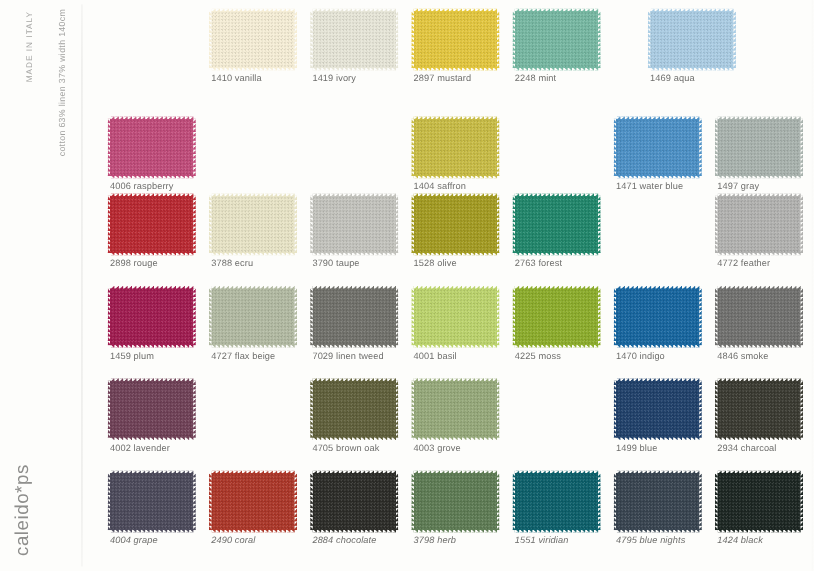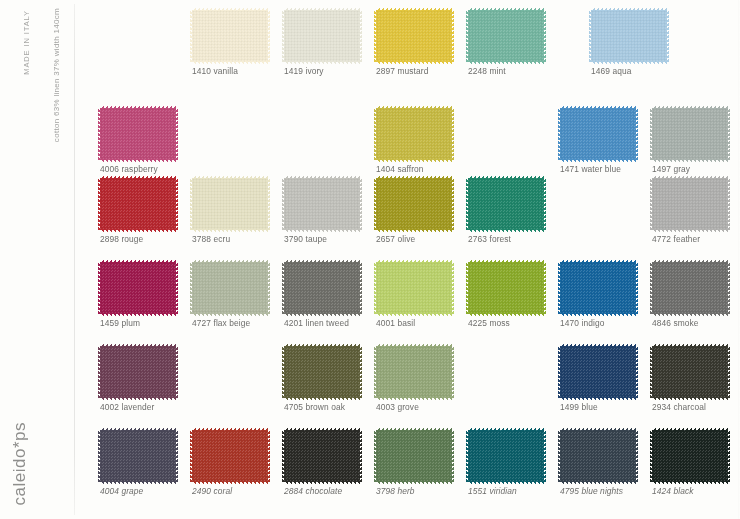--- a/index.html
+++ b/index.html
@@ -235,21 +235,21 @@
         <div class="label">3790 taupe</div>
       </div>
       <div class="cell" style="left: 276px;">
         <div class="swatch-wrap">
           <div class="swatch" style="background-image: linear-gradient(45deg, rgba(255, 255, 255, 0.16) 25%, transparent 25%, transparent 75%, rgba(255, 255, 255, 0.16) 75%), linear-gradient(45deg, rgba(0, 0, 0, 0.13) 25%, transparent 25%, transparent 75%, rgba(0, 0, 0, 0.13) 75%), linear-gradient(rgb(163, 155, 32), rgb(163, 155, 32));"></div>
           <div class="pink-top" style="background: linear-gradient(225deg, rgb(163, 155, 32) 50%, transparent 50%) 0px 0px / 4px 3px repeat-x; transform: scaleY(-1);"></div>
           <div class="pink-bot" style="background: linear-gradient(225deg, rgb(163, 155, 32) 50%, transparent 50%) 0px 0px / 4px 3px repeat-x;"></div>
           <div class="pink-left" style="background: linear-gradient(315deg, rgb(163, 155, 32) 50%, transparent 50%) 0px 0px / 3px 4px repeat-y; transform: scaleX(-1);"></div>
           <div class="pink-right" style="background: linear-gradient(315deg, rgb(163, 155, 32) 50%, transparent 50%) 0px 0px / 3px 4px repeat-y;"></div>
         </div>
-        <div class="label">2657 olive</div>
+        <div class="label">1528 olive</div>
       </div>
       <div class="cell" style="left: 368px;">
         <div class="swatch-wrap">
           <div class="swatch" style="background-image: linear-gradient(45deg, rgba(255, 255, 255, 0.16) 25%, transparent 25%, transparent 75%, rgba(255, 255, 255, 0.16) 75%), linear-gradient(45deg, rgba(0, 0, 0, 0.13) 25%, transparent 25%, transparent 75%, rgba(0, 0, 0, 0.13) 75%), linear-gradient(rgb(31, 134, 106), rgb(31, 134, 106));"></div>
           <div class="pink-top" style="background: linear-gradient(225deg, rgb(31, 134, 106) 50%, transparent 50%) 0px 0px / 4px 3px repeat-x; transform: scaleY(-1);"></div>
           <div class="pink-bot" style="background: linear-gradient(225deg, rgb(31, 134, 106) 50%, transparent 50%) 0px 0px / 4px 3px repeat-x;"></div>
           <div class="pink-left" style="background: linear-gradient(315deg, rgb(31, 134, 106) 50%, transparent 50%) 0px 0px / 3px 4px repeat-y; transform: scaleX(-1);"></div>
           <div class="pink-right" style="background: linear-gradient(315deg, rgb(31, 134, 106) 50%, transparent 50%) 0px 0px / 3px 4px repeat-y;"></div>
         </div>
         <div class="label">2763 forest</div>
@@ -288,21 +288,21 @@
         <div class="label">4727 flax beige</div>
       </div>
       <div class="cell" style="left: 184px;">
         <div class="swatch-wrap">
           <div class="swatch" style="background-image: linear-gradient(45deg, rgba(255, 255, 255, 0.16) 25%, transparent 25%, transparent 75%, rgba(255, 255, 255, 0.16) 75%), linear-gradient(45deg, rgba(0, 0, 0, 0.13) 25%, transparent 25%, transparent 75%, rgba(0, 0, 0, 0.13) 75%), linear-gradient(rgb(112, 112, 106), rgb(112, 112, 106));"></div>
           <div class="pink-top" style="background: linear-gradient(225deg, rgb(112, 112, 106) 50%, transparent 50%) 0px 0px / 4px 3px repeat-x; transform: scaleY(-1);"></div>
           <div class="pink-bot" style="background: linear-gradient(225deg, rgb(112, 112, 106) 50%, transparent 50%) 0px 0px / 4px 3px repeat-x;"></div>
           <div class="pink-left" style="background: linear-gradient(315deg, rgb(112, 112, 106) 50%, transparent 50%) 0px 0px / 3px 4px repeat-y; transform: scaleX(-1);"></div>
           <div class="pink-right" style="background: linear-gradient(315deg, rgb(112, 112, 106) 50%, transparent 50%) 0px 0px / 3px 4px repeat-y;"></div>
         </div>
-        <div class="label">4201 linen tweed</div>
+        <div class="label">7029 linen tweed</div>
       </div>
       <div class="cell" style="left: 276px;">
         <div class="swatch-wrap">
           <div class="swatch" style="background-image: linear-gradient(45deg, rgba(255, 255, 255, 0.16) 25%, transparent 25%, transparent 75%, rgba(255, 255, 255, 0.16) 75%), linear-gradient(45deg, rgba(0, 0, 0, 0.13) 25%, transparent 25%, transparent 75%, rgba(0, 0, 0, 0.13) 75%), linear-gradient(rgb(188, 212, 108), rgb(188, 212, 108));"></div>
           <div class="pink-top" style="background: linear-gradient(225deg, rgb(188, 212, 108) 50%, transparent 50%) 0px 0px / 4px 3px repeat-x; transform: scaleY(-1);"></div>
           <div class="pink-bot" style="background: linear-gradient(225deg, rgb(188, 212, 108) 50%, transparent 50%) 0px 0px / 4px 3px repeat-x;"></div>
           <div class="pink-left" style="background: linear-gradient(315deg, rgb(188, 212, 108) 50%, transparent 50%) 0px 0px / 3px 4px repeat-y; transform: scaleX(-1);"></div>
           <div class="pink-right" style="background: linear-gradient(315deg, rgb(188, 212, 108) 50%, transparent 50%) 0px 0px / 3px 4px repeat-y;"></div>
         </div>
         <div class="label">4001 basil</div>

